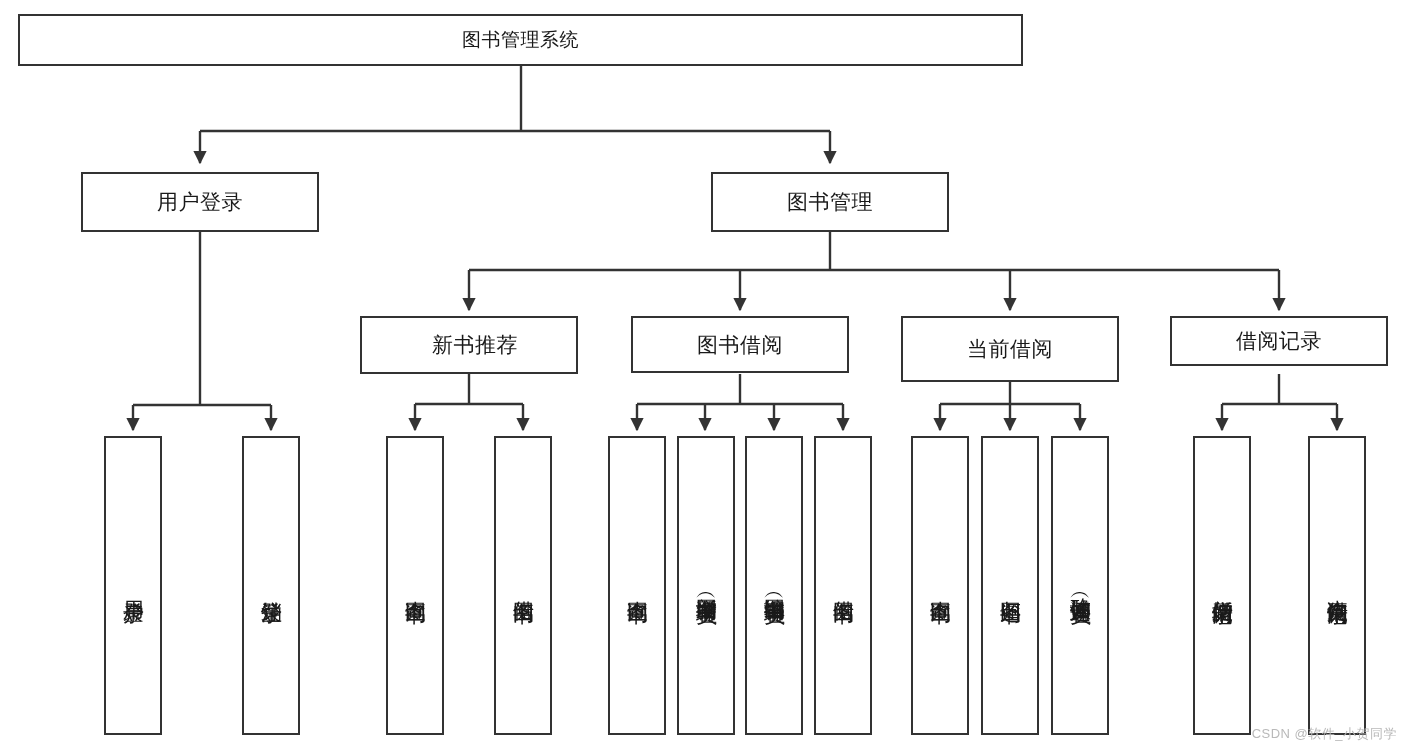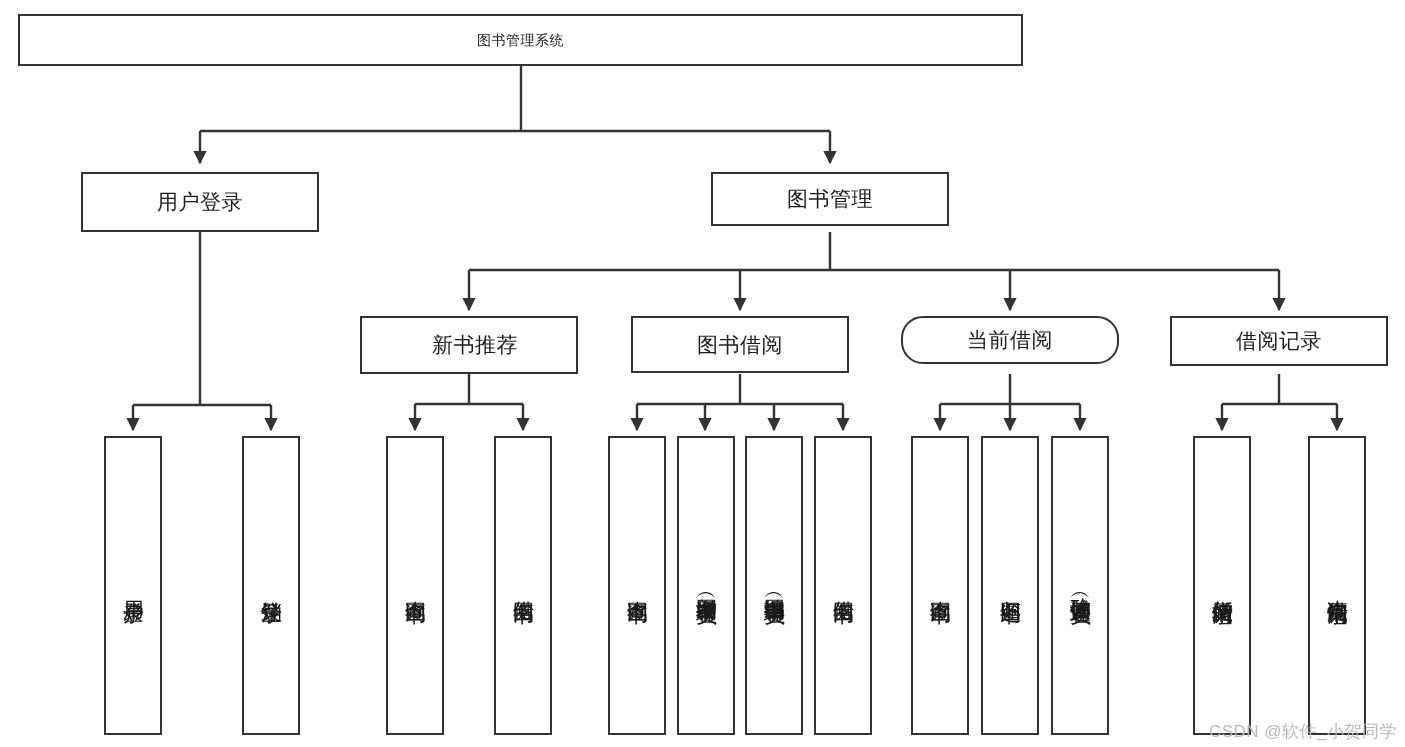--- a/index.html
+++ b/index.html
@@ -39,35 +39,35 @@
     font-size: 21px;
     line-height: 1.28;
     letter-spacing: 1px;
     align-items: center;
     justify-content: center;
     text-align: center;
     padding: 4px 0;
     overflow: hidden;
   }
   #root-node {
-    font-size: 14px;
+    font-size: 19px;
   }
   svg.links {
     position: absolute;
     left: 0;
     top: 0;
     width: 1405px;
     height: 747px;
     pointer-events: none;
   }
   .wm {
     position: absolute;
     right: 8px;
     bottom: 4px;
-    font-size: 17px;
+    font-size: 13px;
     color: #b9b9b9;
     white-space: nowrap;
     letter-spacing: 0.5px;
   }
 </style>
 </head>
 <body>
 
 <div id="canvas">
 
@@ -118,27 +118,27 @@
       <path d="M 1222 404 L 1337 404"></path>
       <path d="M 1222 404 L 1222 430" marker-end="url(#arrow)"></path>
       <path d="M 1337 404 L 1337 430" marker-end="url(#arrow)"></path>
     </g>
   </svg>
 
   <div class="node node-h" id="root-node" style="left:18px; top:14px; width:1005px; height:52px;">图书管理系统</div>
 
   <div class="node node-h" style="left:81px; top:172px; width:238px; height:60px;">用户登录</div>
 
-  <div class="node node-h" style="left:711px; top:172px; width:238px; height:54px;">图书管理</div>
+  <div class="node node-h" style="left:711px; top:172px; width:238px; height:60px;">图书管理</div>
 
   <div class="node node-h" style="left:360px; top:316px; width:218px; height:58px;padding-left:12px;">新书推荐</div>
 
   <div class="node node-h" style="left:631px; top:316px; width:218px; height:57px;">图书借阅</div>
 
-  <div class="node node-h" style="left:901px; top:316px; width:218px; height:48px;border-radius:22px;">当前借阅</div>
+  <div class="node node-h" style="left:901px; top:316px; width:218px; height:66px;">当前借阅</div>
 
   <div class="node node-h" style="left:1170px; top:316px; width:218px; height:50px;">借阅记录</div>
 
   <div class="node node-v" style="left:104px; top:436px; width:58px; height:299px;">用户登录</div>
 
   <div class="node node-v" style="left:242px; top:436px; width:58px; height:299px;">注销登录</div>
 
   <div class="node node-v" style="left:386px; top:436px; width:58px; height:299px;">查询图书</div>
 
   <div class="node node-v" style="left:494px; top:436px; width:58px; height:299px;">借阅图书</div>

